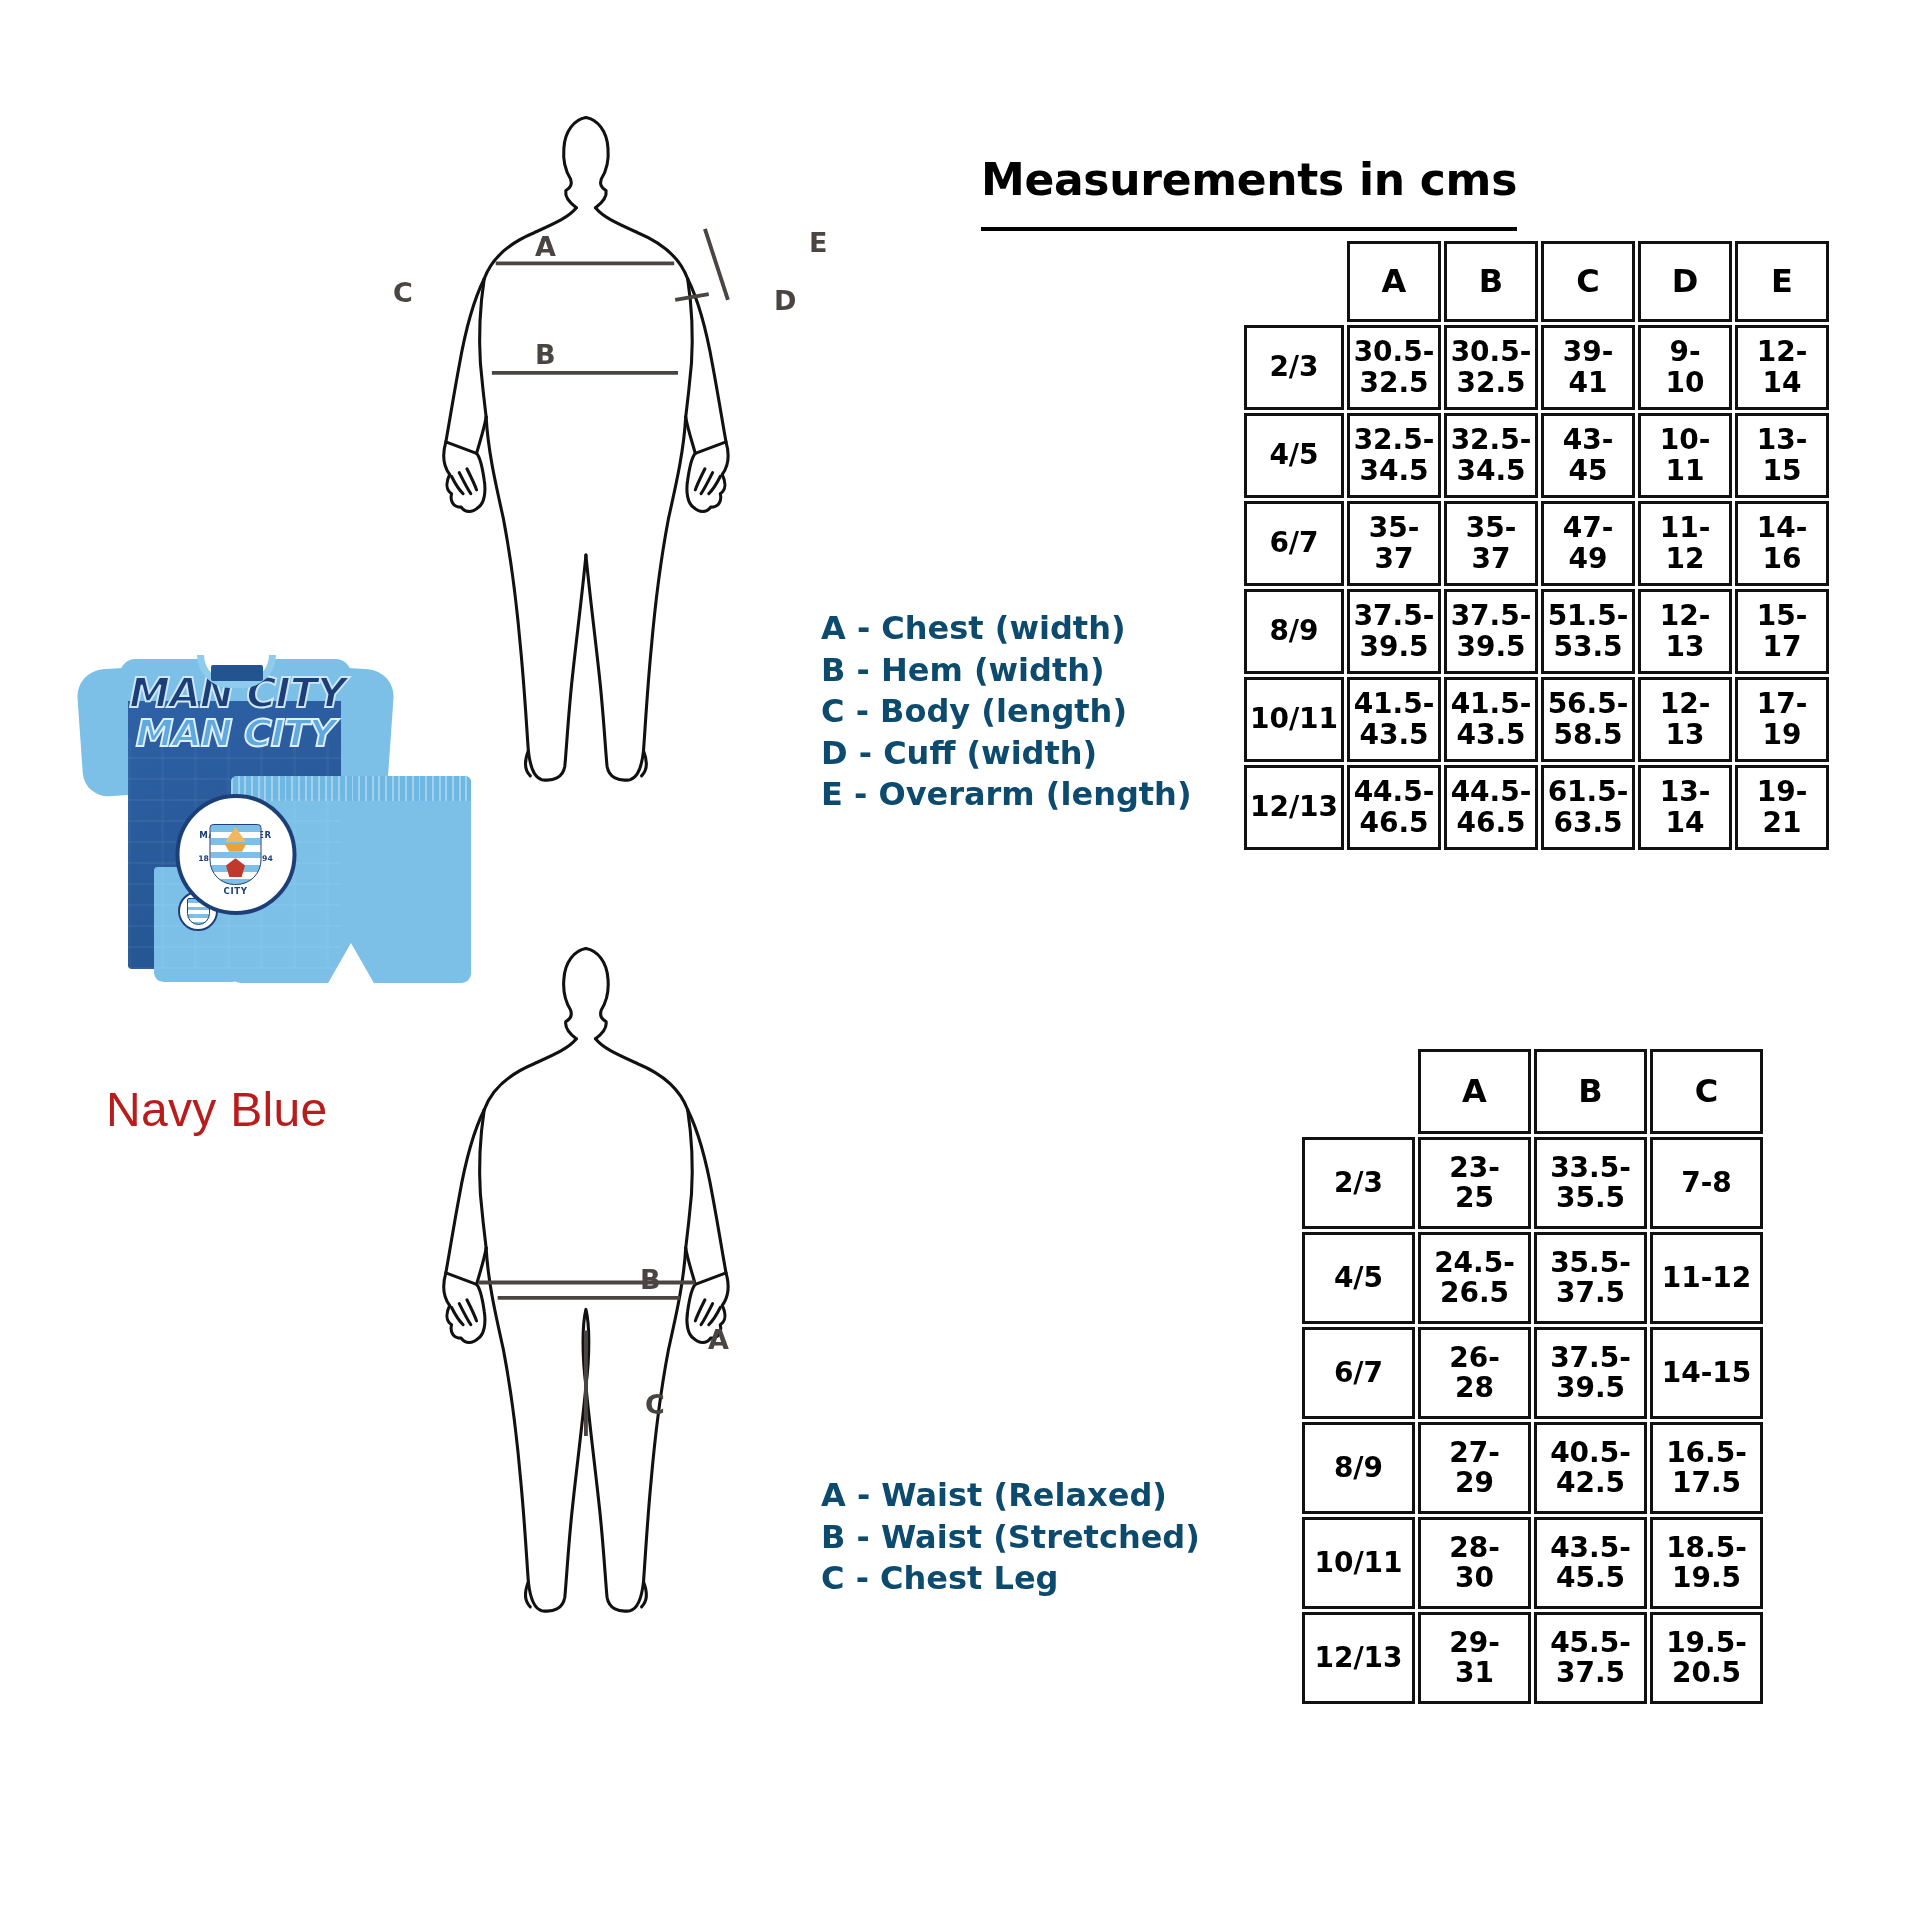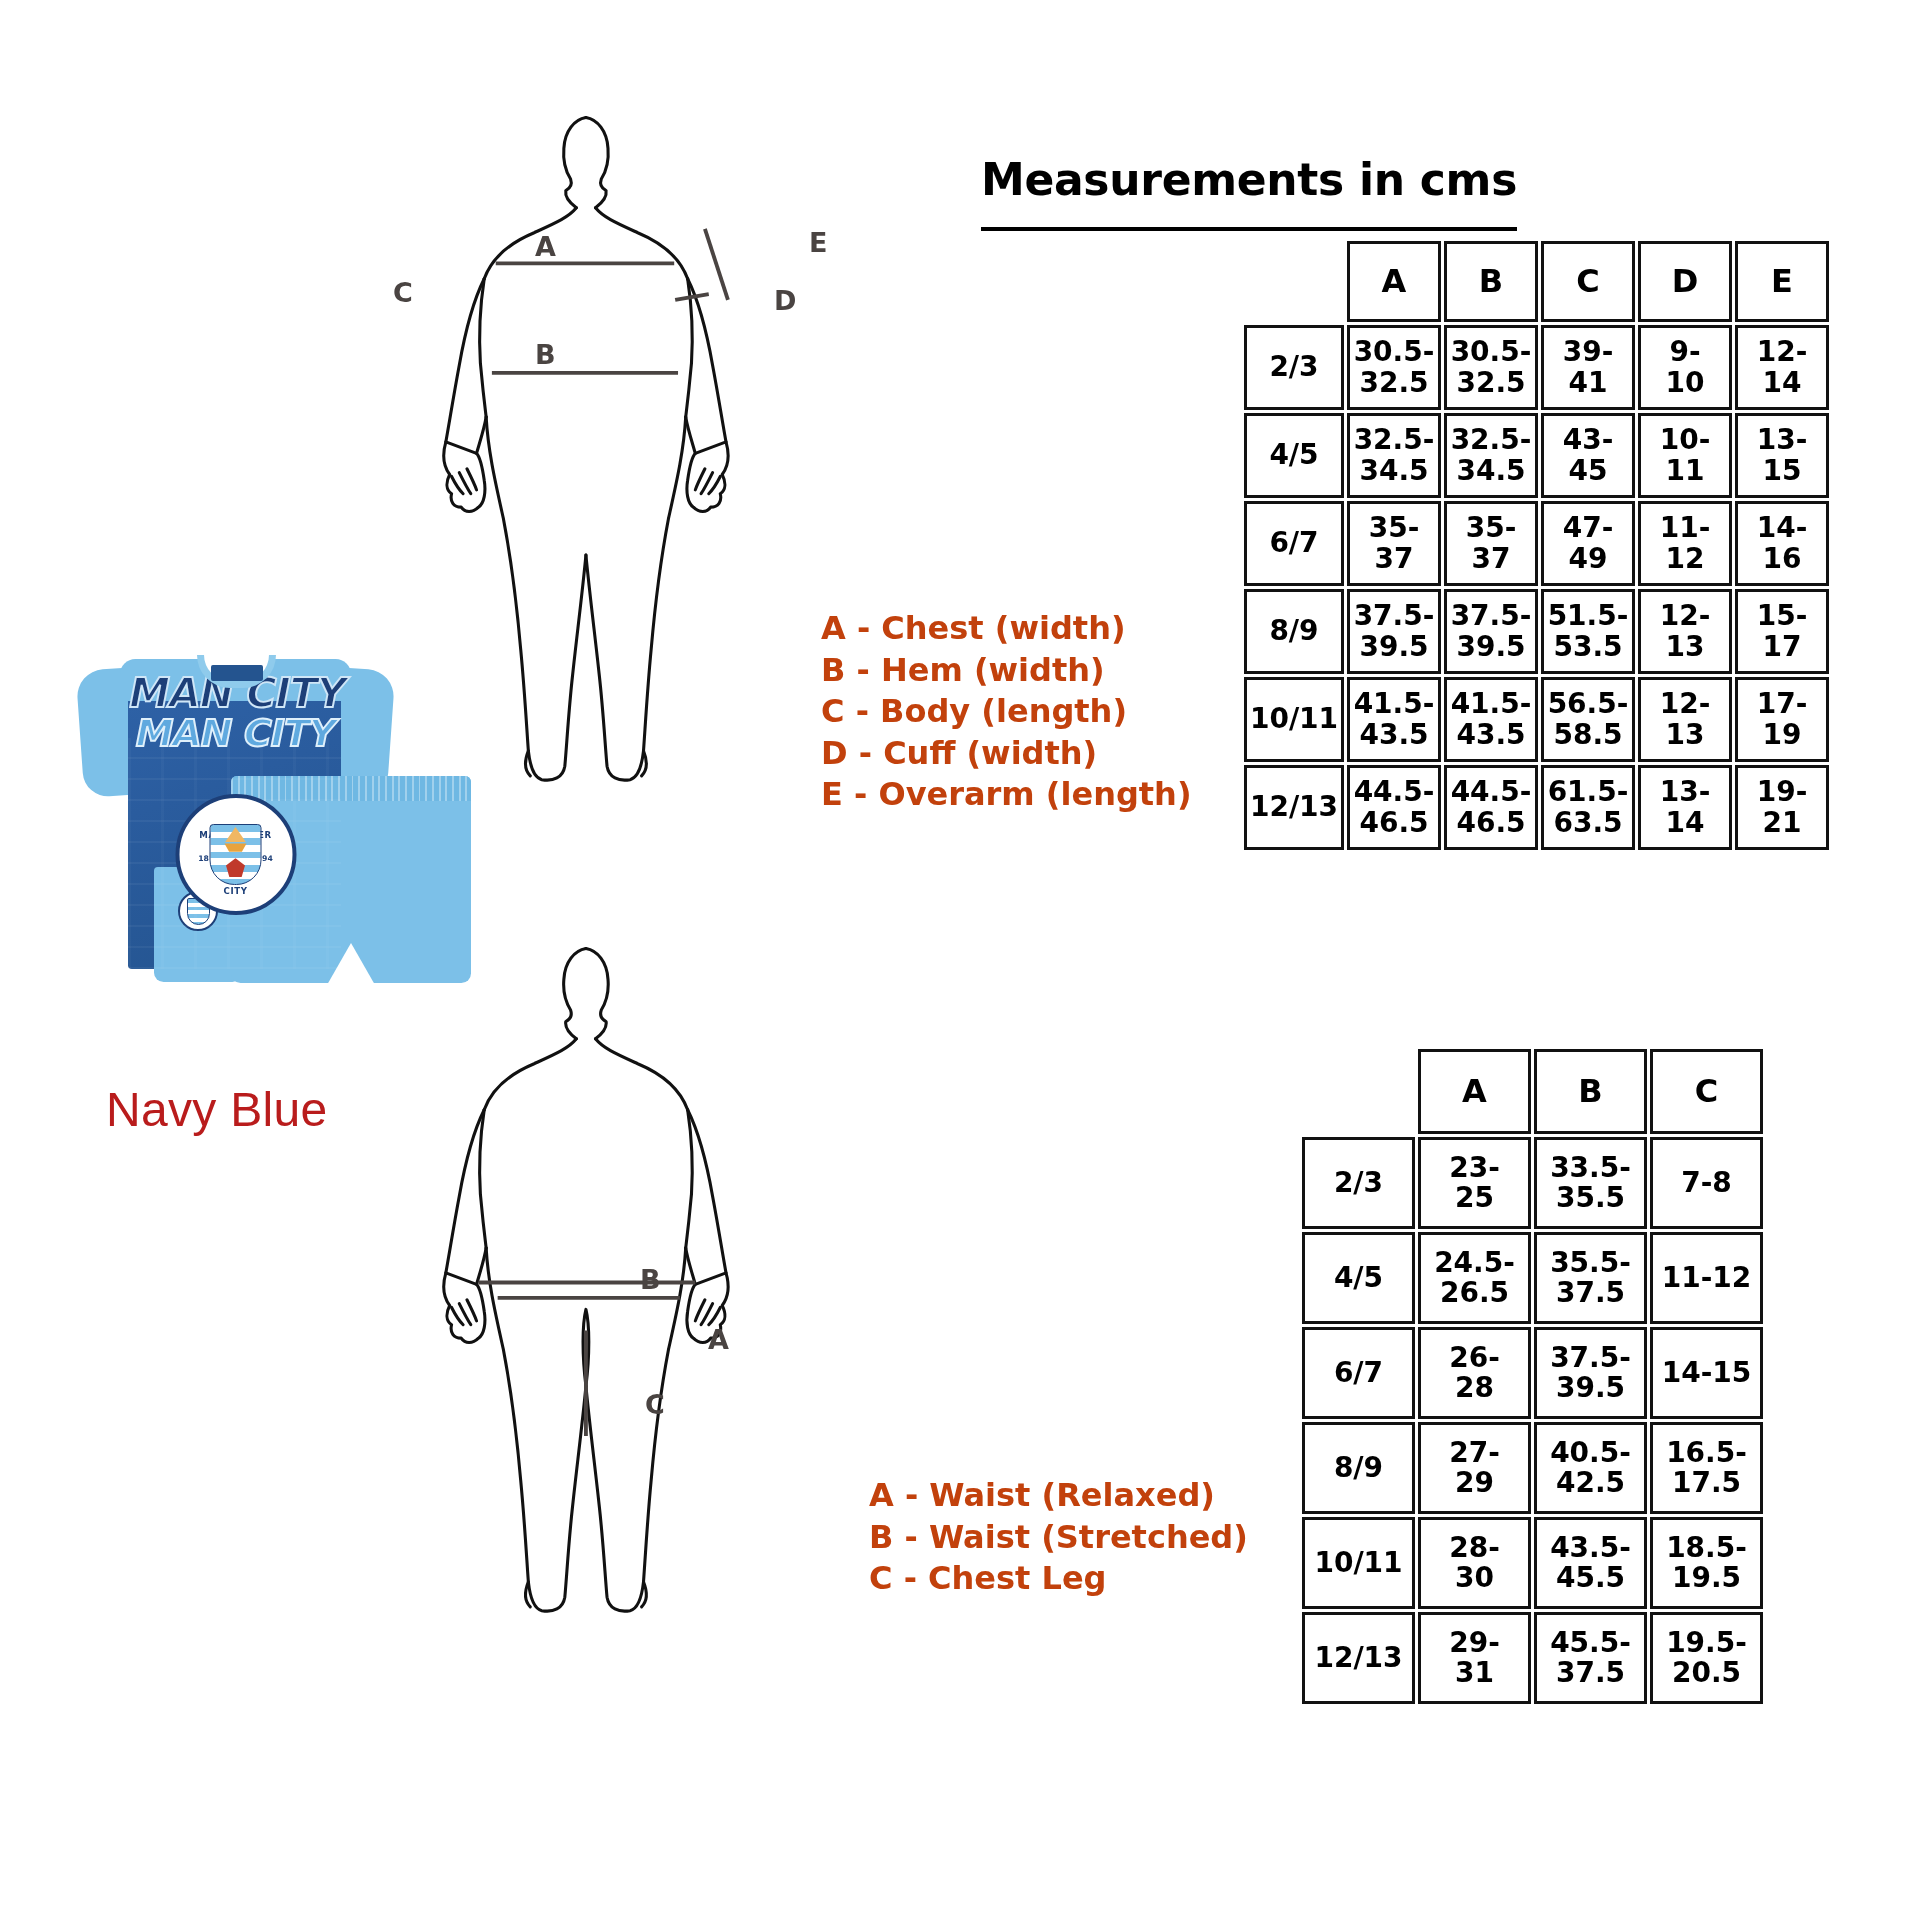--- a/index.html
+++ b/index.html
@@ -223,25 +223,25 @@
     color: #4a4442;
     font-family: "DejaVu Sans", sans-serif;
   }
 
   
   .legend {
     position: absolute;
     font-size: 32px;
     font-weight: 700;
     line-height: 1.30;
-    color: #c2410c;
+    color: #0c4a6e;
     white-space: nowrap;
   }
   #legend-top { left: 821px; top: 608px; }
-  #legend-bottom { left: 821px; top: 1475px; margin-left: 48px; }
+  #legend-bottom { left: 821px; top: 1475px; }
   .legend div { margin: 0; padding: 0; }
   .legend .key { font-weight: 700; }
 
   
   .size-table {
     position: absolute;
     border-collapse: separate;
     border-spacing: 3.8px;
     font-family: "DejaVu Sans", sans-serif;
   }

